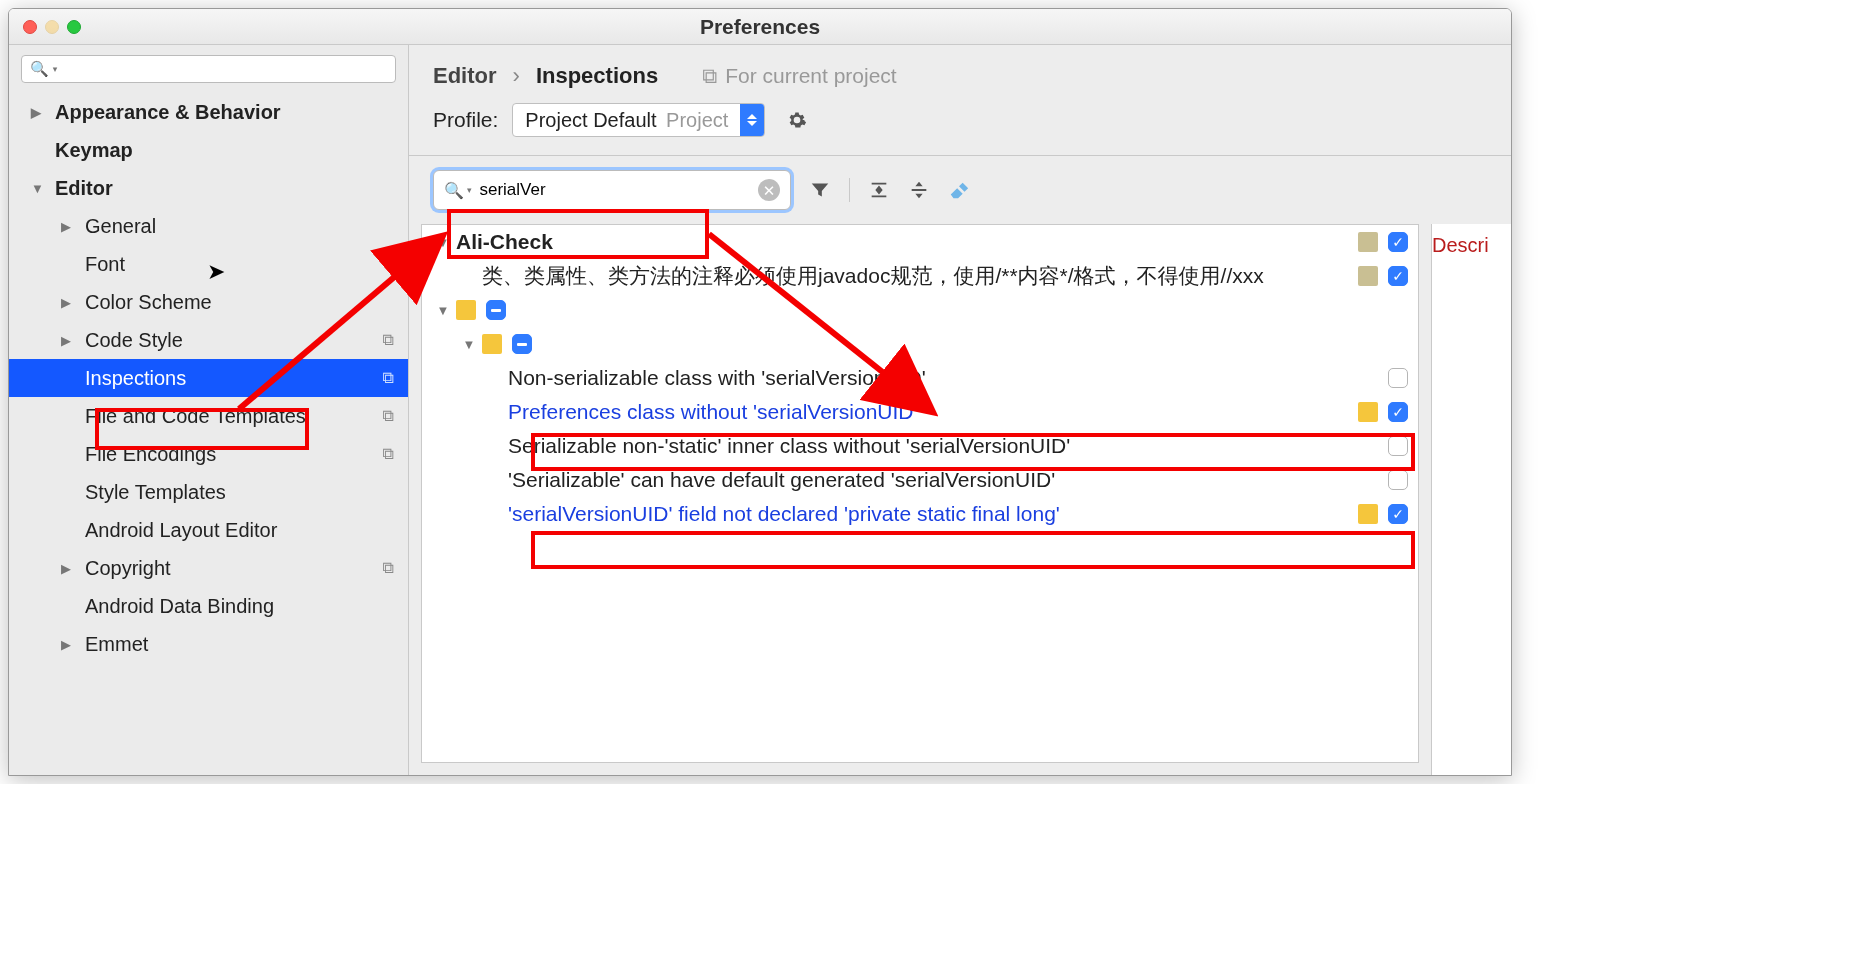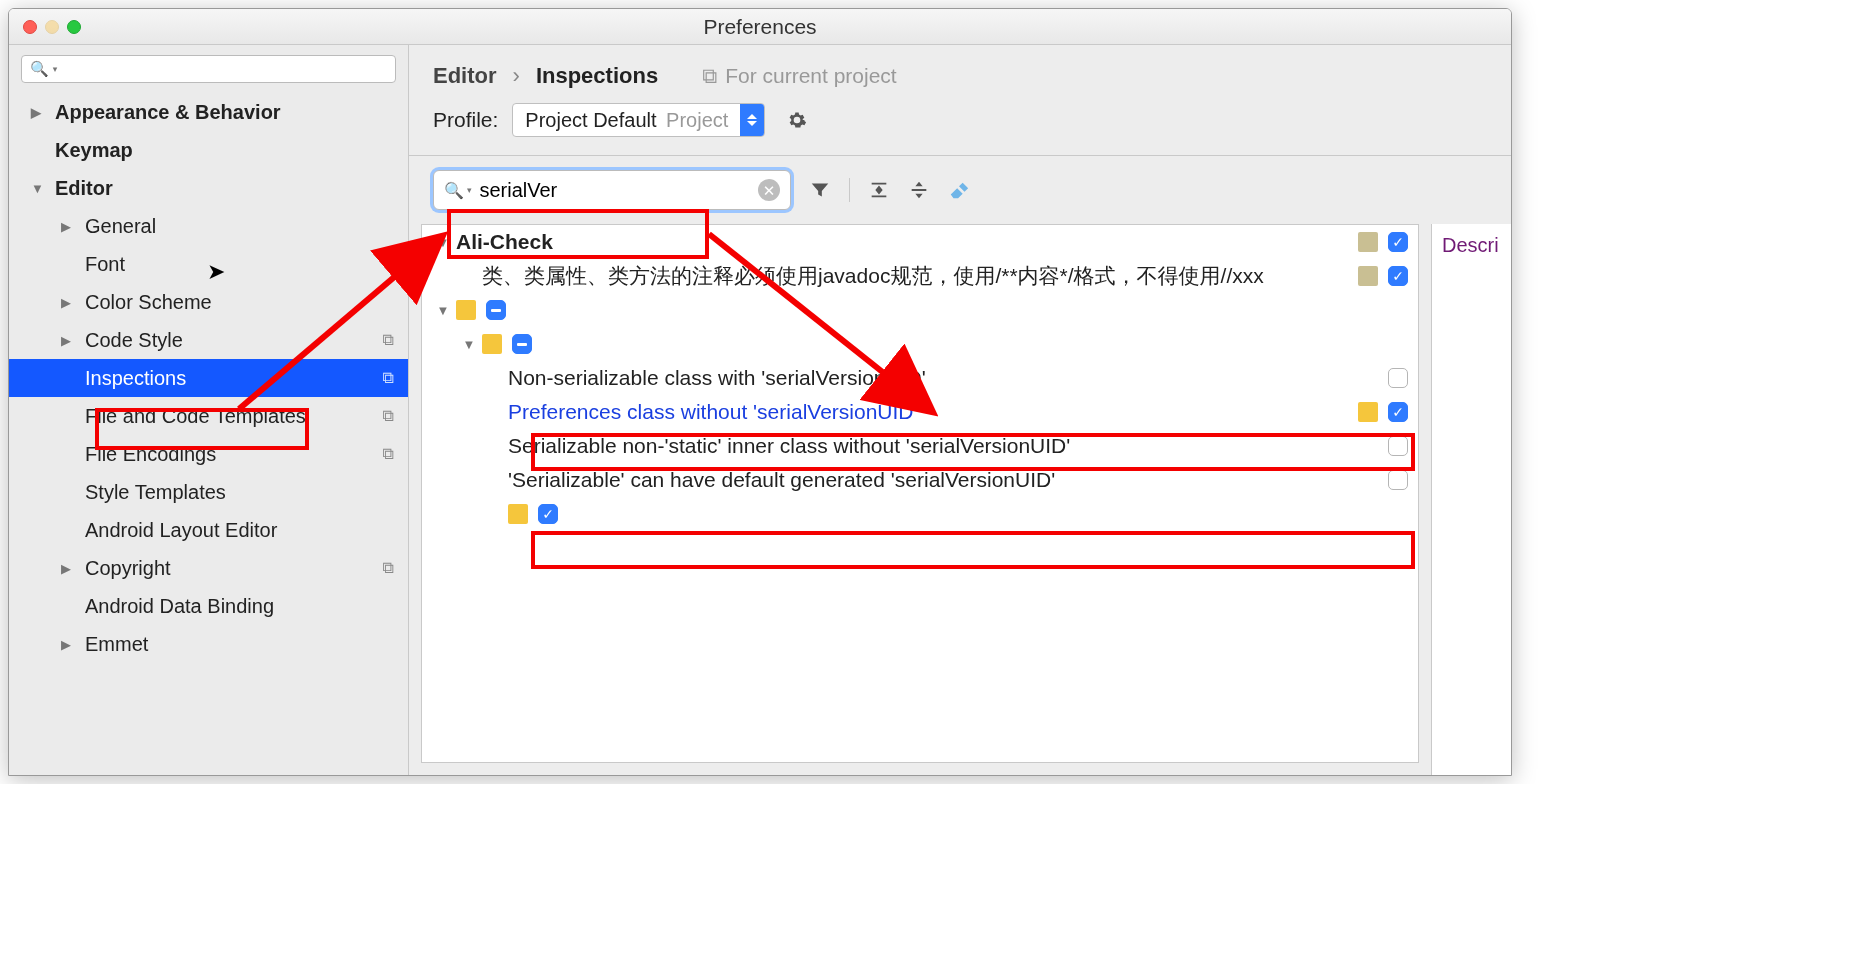--- a/index.html
+++ b/index.html
@@ -4,21 +4,21 @@
   <style>
     * { margin:0; padding:0; box-sizing:border-box; font-family:-apple-system,"Helvetica Neue",Arial,sans-serif; }
     body { background:#fff; }
     .window { width:1504px; border:1px solid #999; border-radius:6px 6px 0 0; overflow:hidden; box-shadow:0 4px 24px rgba(0,0,0,.25); margin:8px; position:relative; }
     .titlebar { height:36px; background:linear-gradient(#f6f6f6,#e8e8e8); border-bottom:1px solid #c9c9c9; display:flex; align-items:center; position:relative; }
     .traffic { display:flex; gap:8px; padding-left:14px; }
     .dot { width:14px; height:14px; border-radius:50%; }
     .dot.red { background:#ff5f57; border:1px solid #e04943; }
     .dot.yellow { background:#febc2e; border:1px solid #d69e22; opacity:.35; }
     .dot.green { background:#28c840; border:1px solid #1fa833; }
-    .wintitle { position:absolute; left:50%; transform:translateX(-50%); font-size:21px; font-weight:400; color:#333; }
+    .wintitle { position:absolute; left:50%; transform:translateX(-50%); font-size:21px; font-weight:700; color:#333; }
     .split { display:flex; height:730px; }
     .sidebar { width:400px; background:#ebebeb; border-right:1px solid #c9c9c9; padding:10px 0 0 0; }
     .sb-search { margin:0 12px 10px 12px; height:28px; background:#fff; border:1px solid #bbb; border-radius:4px; display:flex; align-items:center; padding:0 8px; }
     .sb-search .mag { font-size:15px; color:#777; margin-right:4px; }
     .sb-search .tri { font-size:9px; color:#777; margin-right:6px; }
     .sb-search input { border:none; outline:none; flex:1; font-size:16px; background:transparent; }
     .tree { font-size:20px; color:#222; }
     .node { display:flex; align-items:center; height:38px; padding-left:22px; position:relative; }
     .node .arr { width:14px; display:inline-block; color:#777; font-size:13px; margin-right:10px; }
     .node.bold { font-weight:700; }
@@ -41,40 +41,40 @@
     .profile-sel .btn { width:24px; height:100%; background:#2f7bff; display:flex; flex-direction:column; align-items:center; justify-content:center; gap:2px; }
     .profile-sel .btn::before,.profile-sel .btn::after { content:""; width:0; height:0; border-left:5px solid transparent; border-right:5px solid transparent; }
     .profile-sel .btn::before { border-bottom:5px solid #fff; }
     .profile-sel .btn::after { border-top:5px solid #fff; }
     .gear { width:20px; height:20px; color:#555; margin-left:8px; }
     .divider { height:1px; background:#c9c9c9; }
     .toolbar { display:flex; align-items:center; padding:14px 24px; gap:18px; }
     .search-pill { display:flex; align-items:center; height:40px; background:#fff; border:1px solid #bbb; border-radius:6px; padding:0 10px; box-shadow:0 0 0 3px #9cc6ff; width:358px; }
     .search-pill .mag { color:#777; margin-right:3px; }
     .search-pill .tri { font-size:9px; color:#777; margin-right:8px; }
-    .search-pill input { border:none; outline:none; flex:1; font-size:20px; }
+    .search-pill input { border:none; outline:none; flex:1; font-size:17px; }
     .clearbtn { width:22px; height:22px; border-radius:50%; background:#bdbdbd; color:#fff; display:flex; align-items:center; justify-content:center; font-size:15px; line-height:1; cursor:pointer; }
     .tbicon { width:22px; height:22px; display:flex; align-items:center; justify-content:center; color:#555; }
     .vline { width:1px; height:24px; background:#c9c9c9; }
     .insp-panel { flex:1; background:#fff; border-top:1px solid #c9c9c9; margin:0 12px 12px 12px; border:1px solid #c9c9c9; overflow:auto; }
     .row { display:flex; align-items:center; height:34px; font-size:21px; color:#222; padding-right:10px; position:relative; }
     .row .arr { width:14px; color:#777; font-size:13px; display:inline-block; text-align:center; margin-right:6px; }
     .row .indent0{padding-left:14px;} .row .indent1{padding-left:40px;} .row .indent2{padding-left:66px;}
     .row .label { flex:1; white-space:nowrap; overflow:hidden; text-overflow:ellipsis; }
     .row.bold .label { font-weight:700; }
     .row.hl .label { color:#1a3fe0; }
     .sev { width:20px; height:20px; margin-right:10px; border-radius:2px; }
     .sev.tan { background:#c9bf93; }
     .sev.yellow { background:#f5c63c; }
     .cb { width:20px; height:20px; border-radius:5px; border:1px solid #b5b5b5; display:flex; align-items:center; justify-content:center; background:#fff; font-size:14px; color:#fff; }
     .cb.checked { background:#2f7bff; border-color:#2f7bff; }
     .cb.mixed { background:#2f7bff; border-color:#2f7bff; }
     .cb.mixed::after { content:""; width:10px; height:3px; background:#fff; border-radius:1px; }
     .right-col { width:80px; border-left:1px solid #c9c9c9; background:#fff; padding-top:10px; }
-    .right-col .hdr { font-size:20px; color:#701a75; padding-left:10px; }
+    .right-col .hdr { font-size:20px; color:#b91c1c; }
     .cursor { position:absolute; font-size:22px; color:#000; }
     
     .redbox { position:absolute; border:4px solid #f40000; pointer-events:none; }
     #box-insp{ left:86px; top:399px; width:214px; height:42px; }
     #box-search{ left:438px; top:200px; width:262px; height:50px; }
     #box-row1{ left:522px; top:424px; width:884px; height:38px; }
     #box-row2{ left:522px; top:522px; width:884px; height:38px; }
     svg.arrows{ position:absolute; left:0; top:0; pointer-events:none; }
   </style>
 </head>
@@ -266,20 +266,21 @@
             <div class="row">
               <span class="indent2"></span>
               <span class="arr"></span>
               <span class="label">'Serializable' can have default generated 'serialVersionUID'</span>
               <span style="width:20px;margin-right:10px;"></span>
               <span class="cb"></span>
             </div>
             <div class="row hl">
               <span class="indent2"></span>
               <span class="arr"></span>
+              <span class="label">'serialVersionUID' field not declared 'private static final long'</span>
               <span class="sev yellow"></span>
               <span class="cb checked">✓</span>
             </div>
           </div>
         <div class="right-col">
           <div class="hdr">Descri</div>
         </div>
       </div>
     </div>
   </div>

